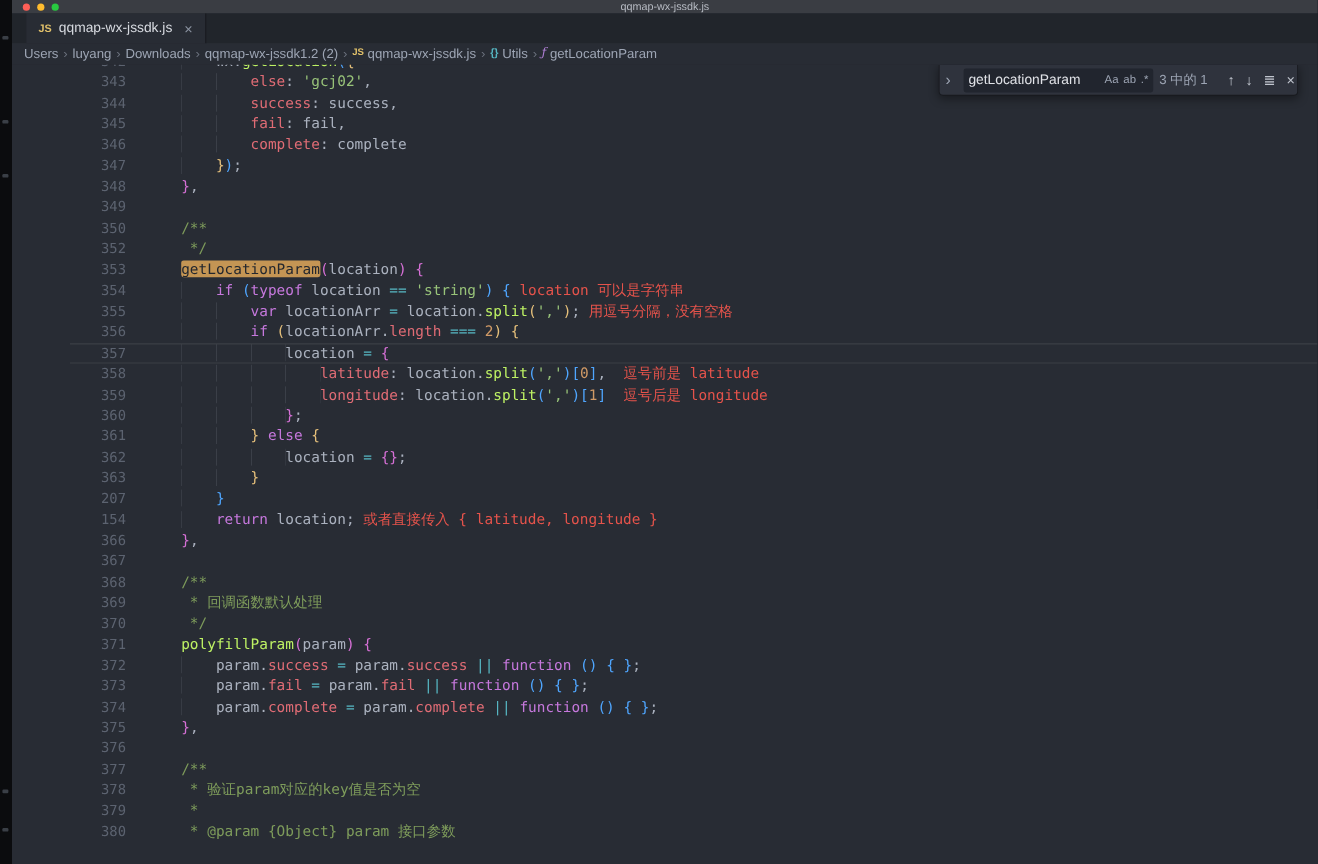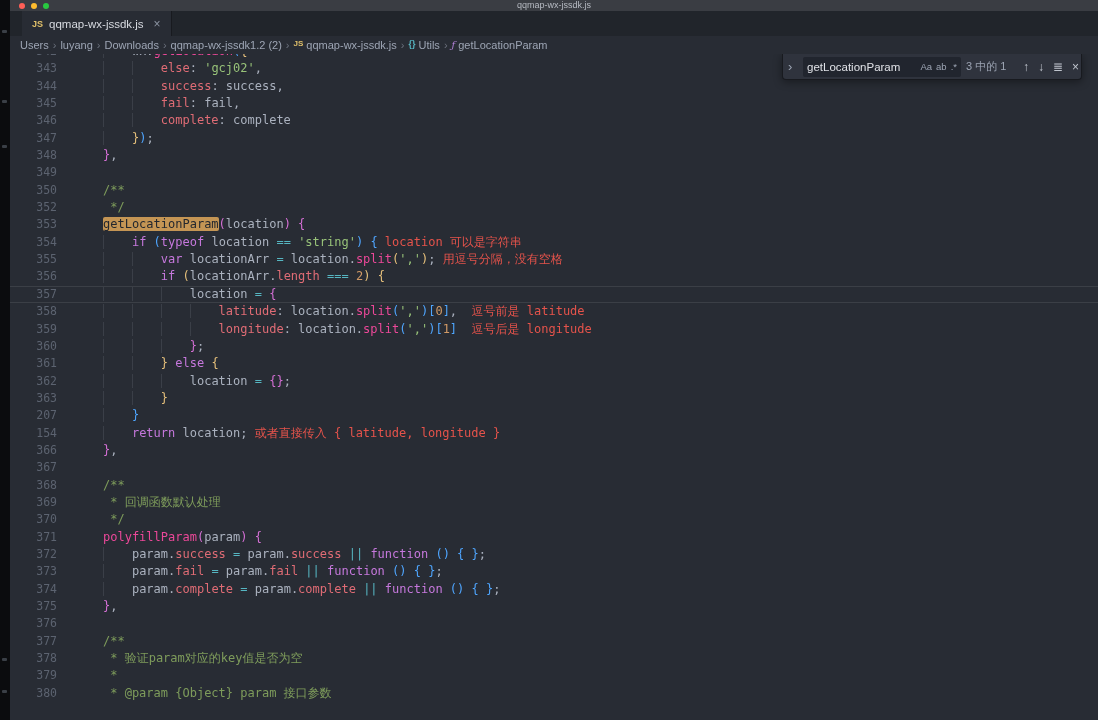--- a/index.html
+++ b/index.html
@@ -26,31 +26,31 @@
   
   .breadcrumbs { height:18px; background:#282c34; display:flex; align-items:center; padding-left:10px; font-size:11px; color:#9da5b4; white-space:nowrap; }
   .crumb { display:flex; align-items:flex-start; gap:3px; }
   .crumb-sep { color:#6b717d; margin:0 4px; font-size:11px; }
   .ic-js { color:#e0c06a; font-weight:bold; font-size:8px; }
   .ic-object { color:#56b6c2; font-size:9px; font-weight:bold; }
   .ic-method { color:#b180d7; font-size:10px; font-style:italic; font-family:"DejaVu Serif",serif; }
 
   
   .editor { position:relative; height:666px; overflow:hidden; background:#282c34; }
-  .lines { margin-top:-11px; }
+  .lines { margin-top:-11px;margin-left:48px; }
   .line { display:flex; height:17.35px; line-height:17.35px; font-family:"DejaVu Sans Mono",monospace; font-size:12px; white-space:pre; }
   .line.cur { box-shadow: inset 0 1px 0 rgba(255,255,255,0.09), inset 0 -1px 0 rgba(255,255,255,0.09); }
   .ln { flex:none; width:47px; text-align:right; color:#5c6370; font-size:11.5px; }
   .codetxt { margin-left:46px; }
 
   .tk-pl { color:#abb2bf; }
   .tk-kw { color:#c678dd; }
   .tk-st { color:#98c379; }
   .tk-pr { color:#e06c75; }
-  .tk-fn { color:#ec4899; }
+  .tk-fn { color:#bef264; }
   .tk-nu { color:#d19a66; }
   .tk-op { color:#56b6c2; }
   .tk-cm { color:#7e9c5b; }
   .tk-an { color:#e5534b;text-align:center; }
   .tk-b1 { color:#e6c07b; }
   .tk-b2 { color:#d670d6; }
   .tk-b3 { color:#4fa6ff; }
   .tk-mt { background:#c49554; color:#23272e; border-radius:2px; }
   .tk-ind { background-image:repeating-linear-gradient(90deg, rgba(171,178,191,0.14) 0 1px, transparent 1px 28.9px); }
 

